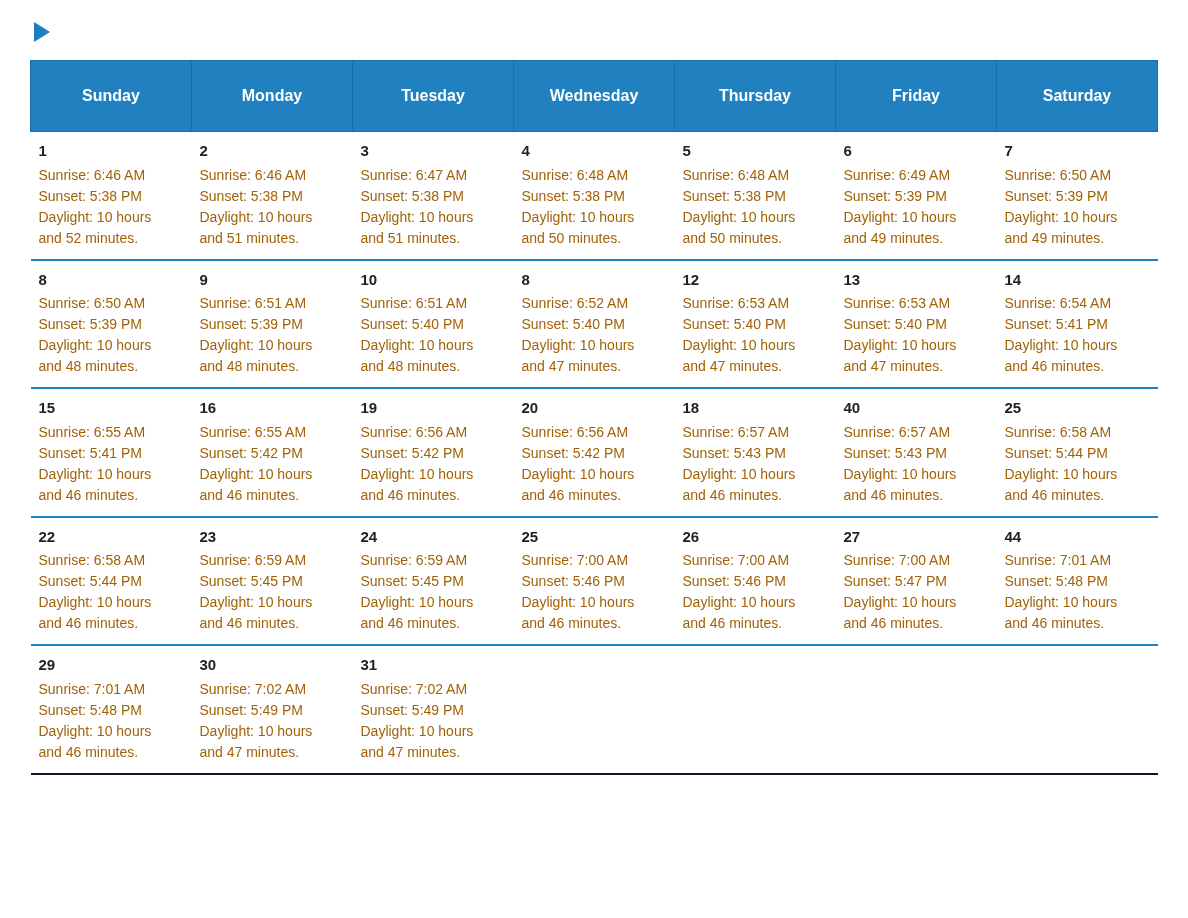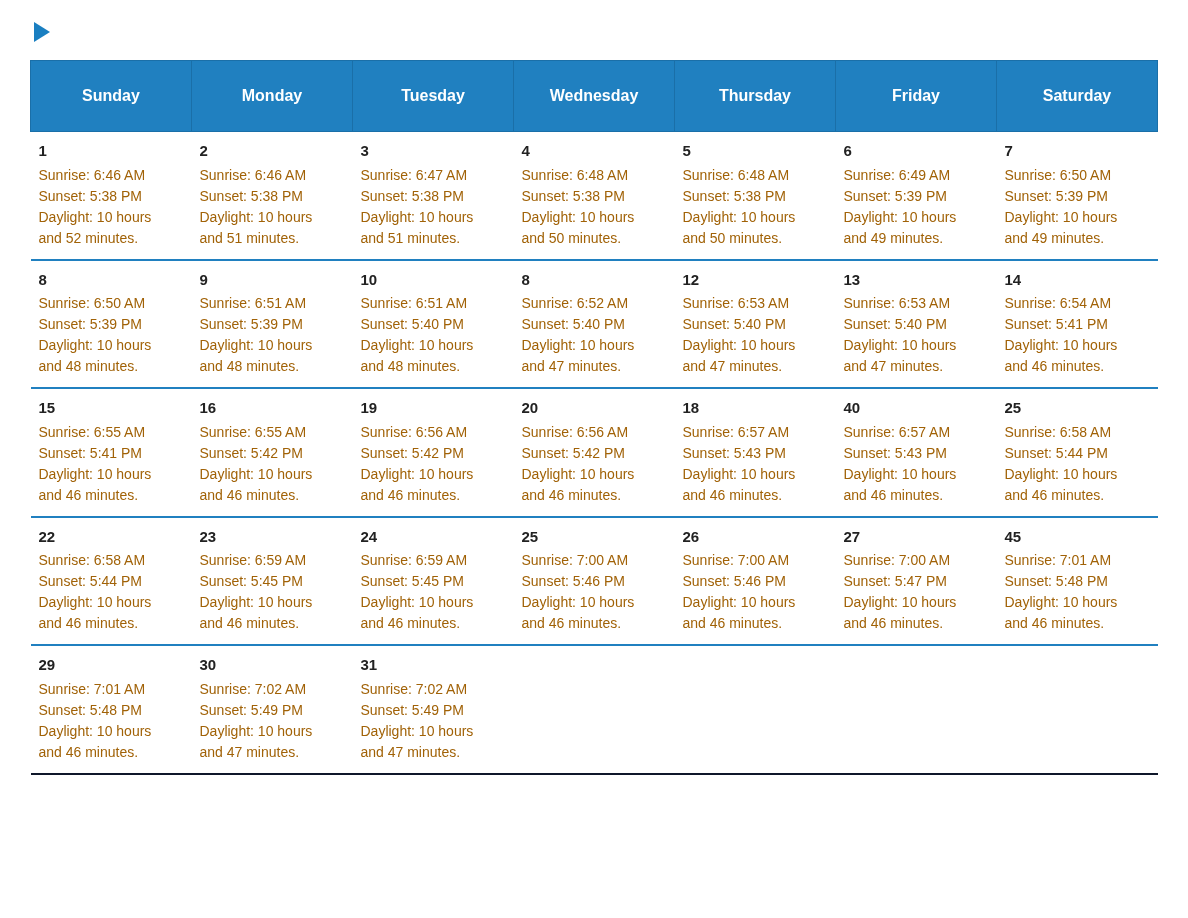--- a/index.html
+++ b/index.html
@@ -242,21 +242,21 @@
       </td>
         <td>
         <span class="day-number">26</span>
         <span class="day-info">Sunrise: 7:00 AM<br>Sunset: 5:46 PM<br>Daylight: 10 hours<br>and 46 minutes.</span>
       </td>
         <td>
         <span class="day-number">27</span>
         <span class="day-info">Sunrise: 7:00 AM<br>Sunset: 5:47 PM<br>Daylight: 10 hours<br>and 46 minutes.</span>
       </td>
         <td>
-        <span class="day-number">45</span>
+        <span class="day-number">44</span>
         <span class="day-info">Sunrise: 7:01 AM<br>Sunset: 5:48 PM<br>Daylight: 10 hours<br>and 46 minutes.</span>
       </td>
       </tr>
       <tr>
         <td>
         <span class="day-number">29</span>
         <span class="day-info">Sunrise: 7:01 AM<br>Sunset: 5:48 PM<br>Daylight: 10 hours<br>and 46 minutes.</span>
       </td>
         <td>
         <span class="day-number">30</span>

